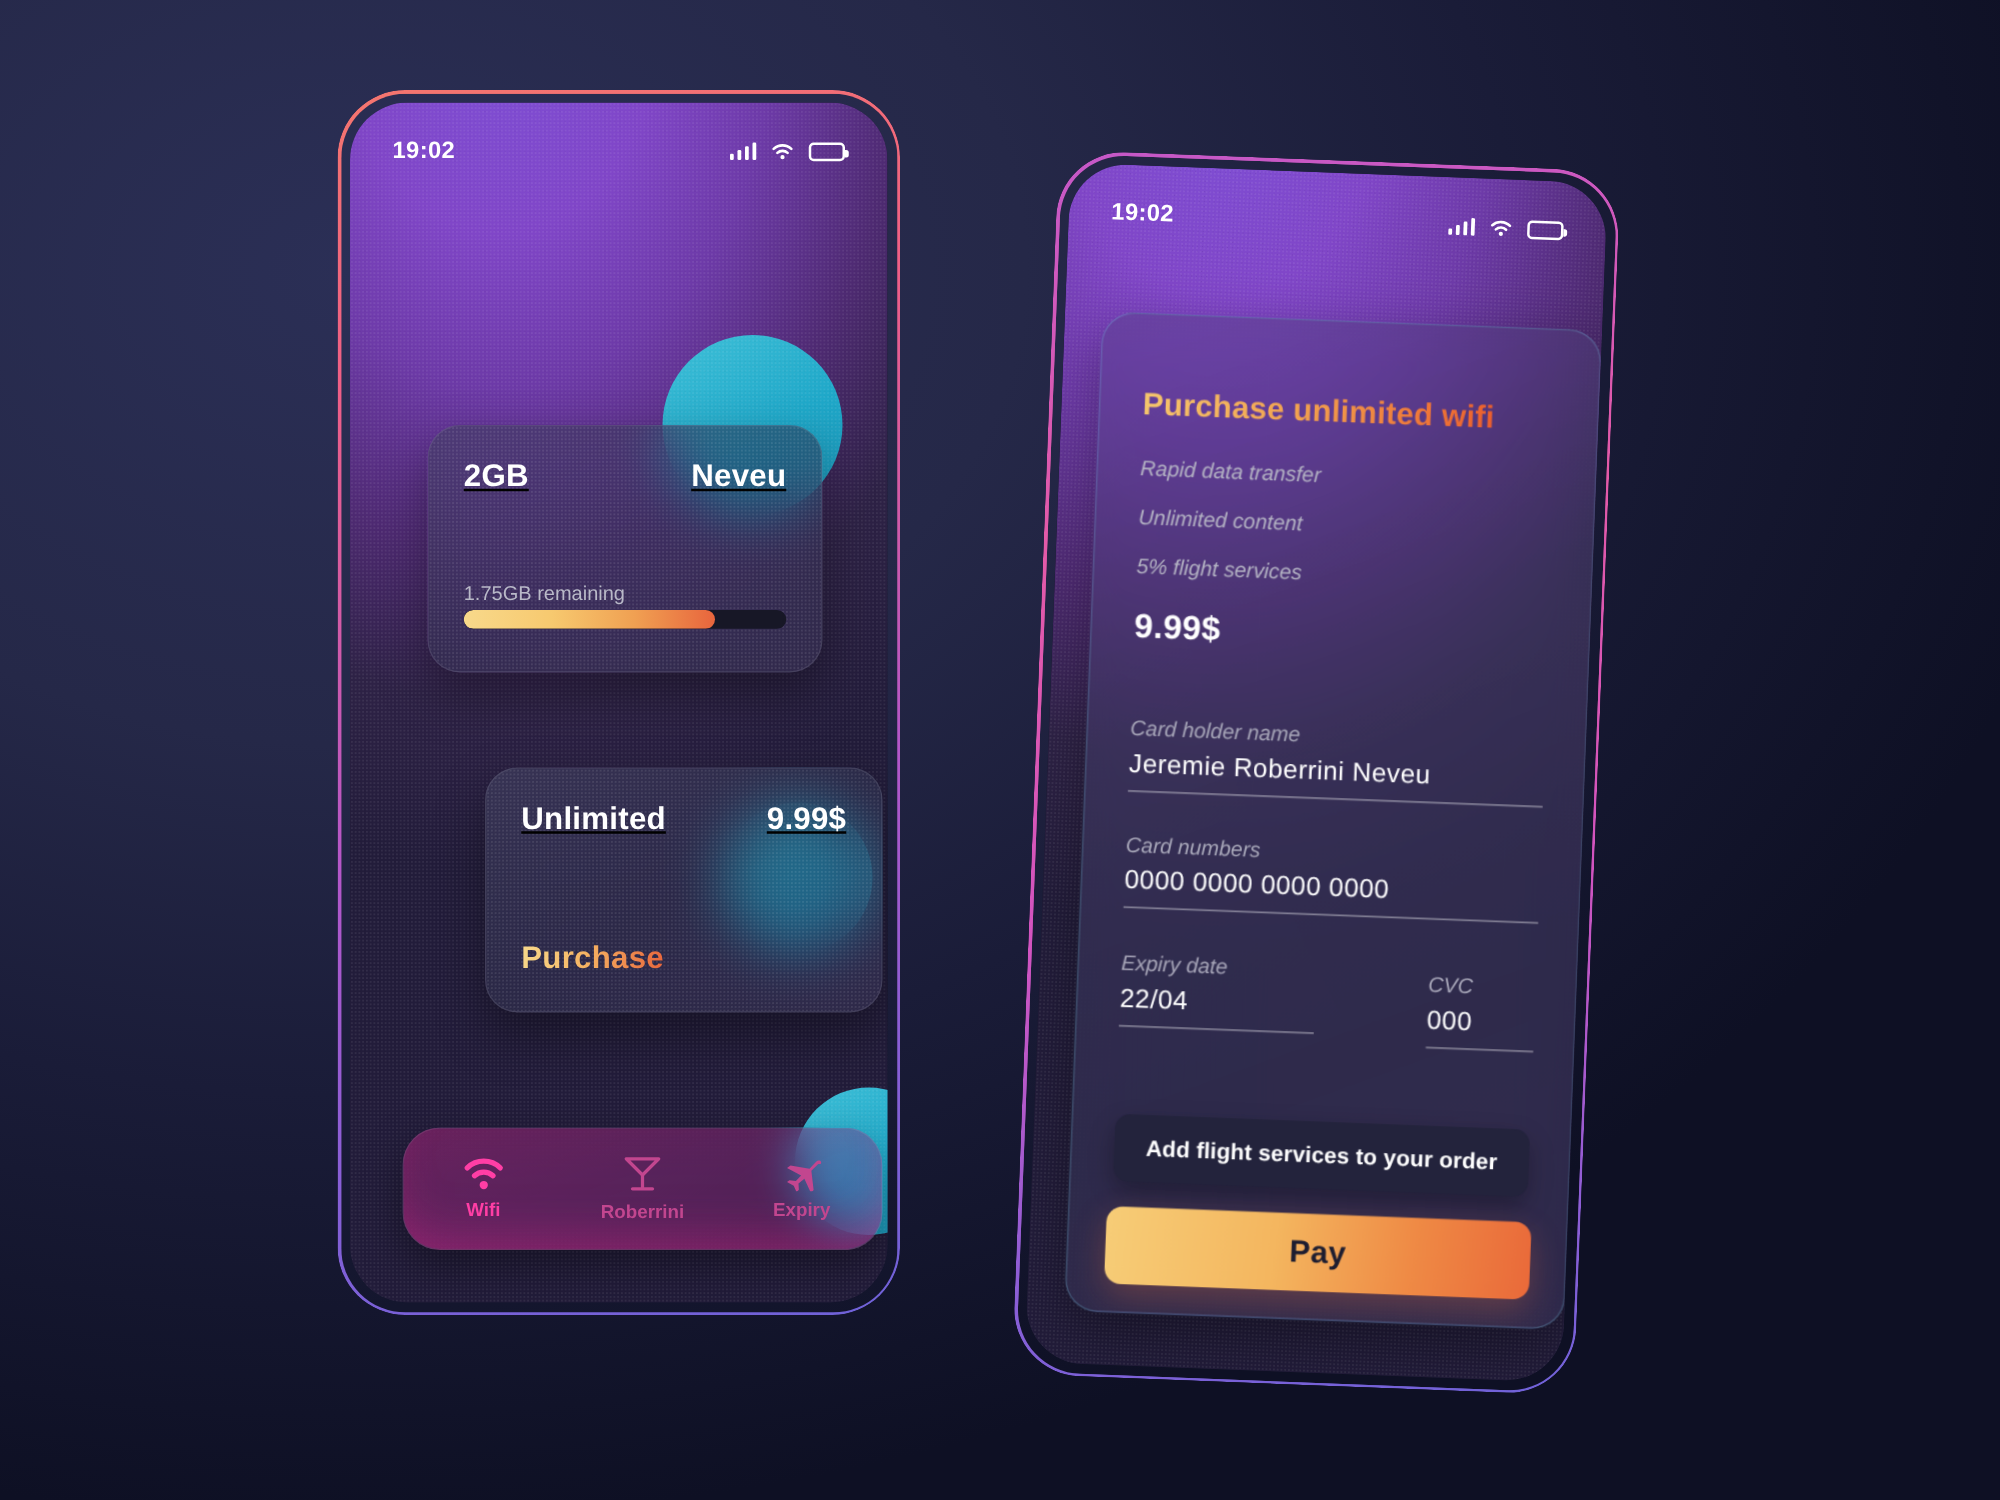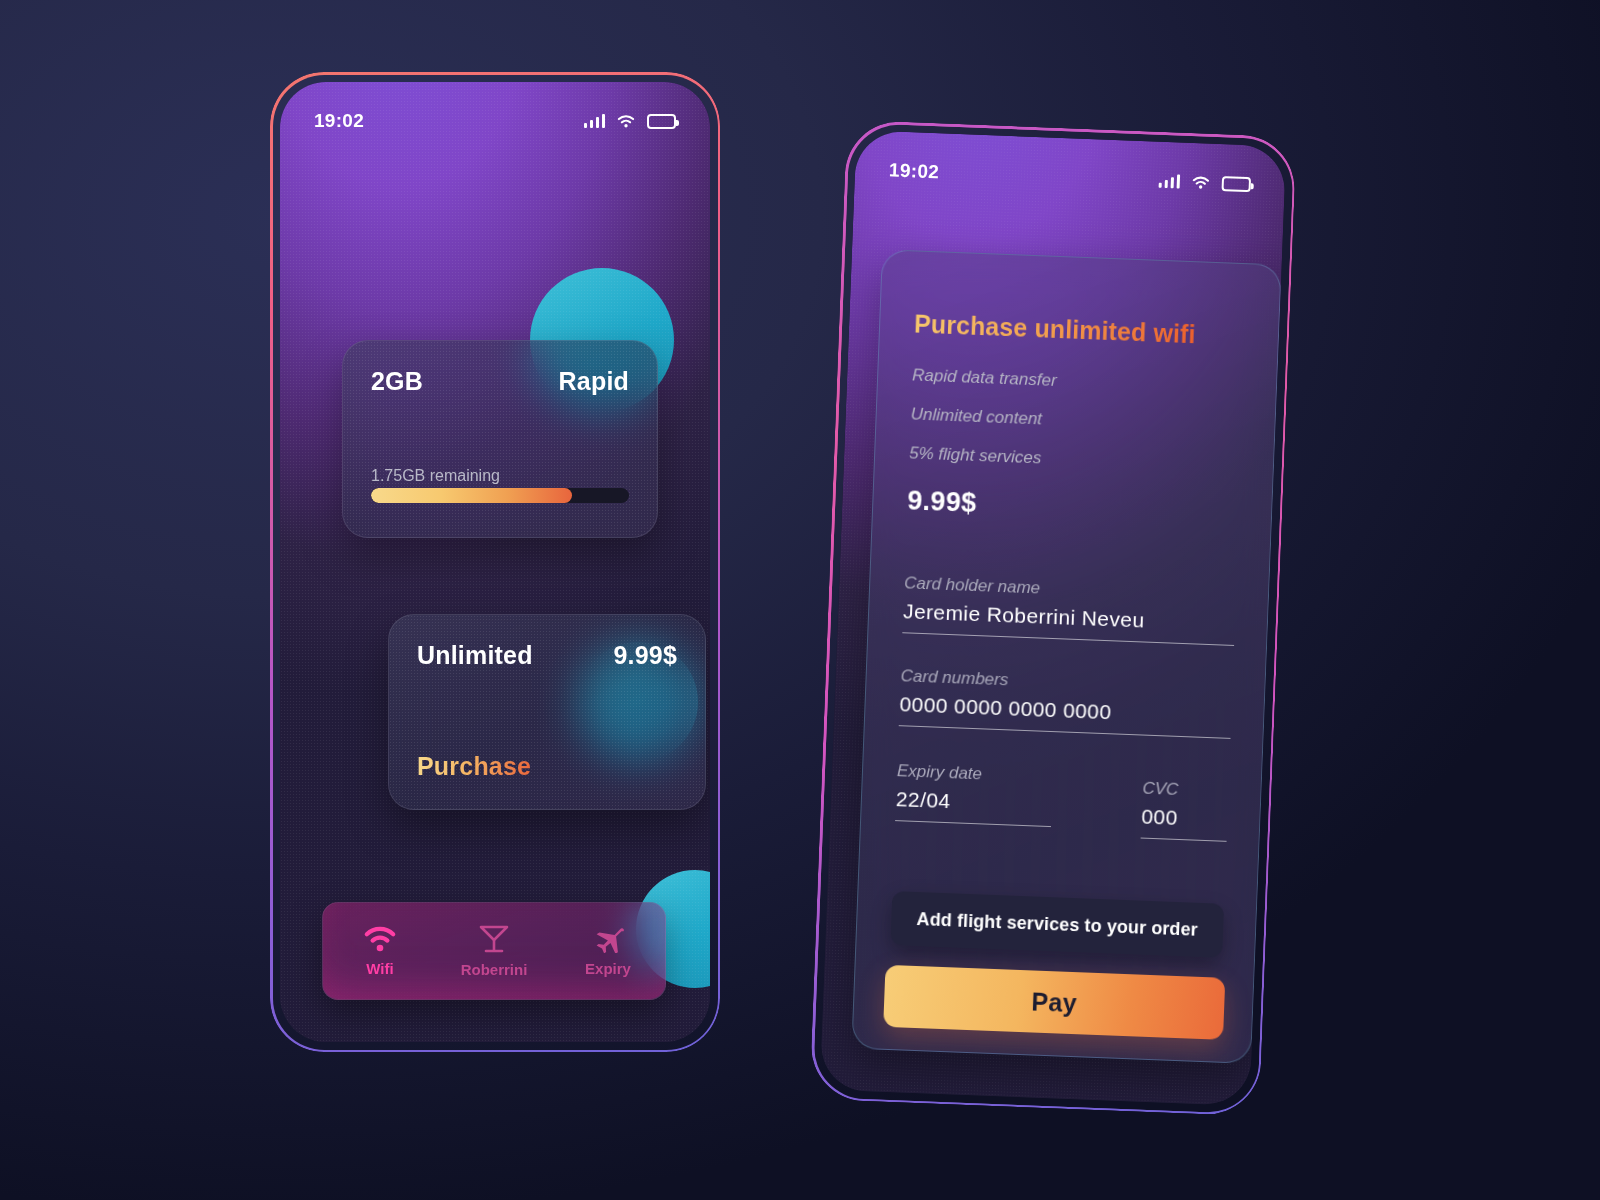--- a/index.html
+++ b/index.html
@@ -94,21 +94,21 @@
   }
   .glass .sheen{
     position:absolute; inset:0; pointer-events:none; opacity:.16;
     background-image:radial-gradient(rgba(255,255,255,.6) .6px, transparent .7px);
     background-size:3px 3px;
   }
 
   #card-free{ left:62px; top:258px; width:316px; height:198px; padding:26px 28px; }
   #card-unl { left:60px; top:532px; width:318px; height:196px; padding:26px 28px;margin-left:48px; }
 
-  .card-row{ display:flex; justify-content:space-between; align-items:center; position:relative; z-index:2;}
+  .card-row{ display:flex; justify-content:space-between; align-items:center; position:relative; z-index:2;text-decoration:underline;}
   .card-row .lbl{ color:#fff; font-size:25px; font-weight:bold; letter-spacing:.2px; }
   .card-row .val{ color:#fff; font-size:25px; font-weight:bold; letter-spacing:.2px; }
 
   .remaining{
     position:absolute; left:28px; bottom:52px; z-index:2;
     color:#b9b9c8; font-size:16px;
   }
   .track{
     position:absolute; left:28px; right:28px; bottom:34px; height:15px;
     border-radius:9px; background:#171726; z-index:2; overflow:hidden;
@@ -118,22 +118,22 @@
 
   .purchase{
     position:absolute; left:28px; bottom:28px; z-index:2;
     font-size:25px; font-weight:bold; letter-spacing:.2px;
     background:linear-gradient(95deg,#f8d98b 0%,#f5b463 45%,#e8663c 100%);
     -webkit-background-clip:text; background-clip:text; color:transparent;
   }
 
   
   #tabbar{
-    position:absolute; z-index:6; left:42px; bottom:42px; width:344px; height:98px;
-    border-radius:16px;
+    position:absolute; z-index:6; left:42px; bottom:42px; width:384px; height:98px;
+    border-radius:30px;
     background:linear-gradient(160deg, rgba(168,38,120,.52) 0%, rgba(150,40,118,.45) 45%, rgba(120,36,100,.42) 100%);
     backdrop-filter:blur(18px) saturate(130%);
     -webkit-backdrop-filter:blur(18px) saturate(130%);
     border:1px solid rgba(255,255,255,.08);
     box-shadow:0 14px 34px rgba(0,0,0,.36), inset 0 -26px 40px -18px rgba(238,40,150,.40);
     display:flex; align-items:center; overflow:hidden;
   }
   .tab{ flex:1; display:flex; flex-direction:column; align-items:center; gap:7px; position:relative; z-index:2;}
   .tab .tlabel{ font-size:15px; font-weight:bold; }
   .tab.active .tlabel{ color:#ff3ea5; }
@@ -211,21 +211,21 @@
         </svg>
         <span class="batt"></span>
       </div>
     </div>
 
 
     <div class="glass" id="card-free">
       <div class="sheen"></div>
       <div class="card-row">
         <span class="lbl">2GB</span>
-        <span class="val">Rapid</span>
+        <span class="val">Neveu</span>
       </div>
       <div class="remaining">1.75GB remaining</div>
       <div class="track">
         <div class="fill" id="free-fill" style="width: 78%;"></div>
       </div>
     </div>
 
     <div class="glass" id="card-unl">
       <div class="sheen"></div>
       <div class="card-row">

